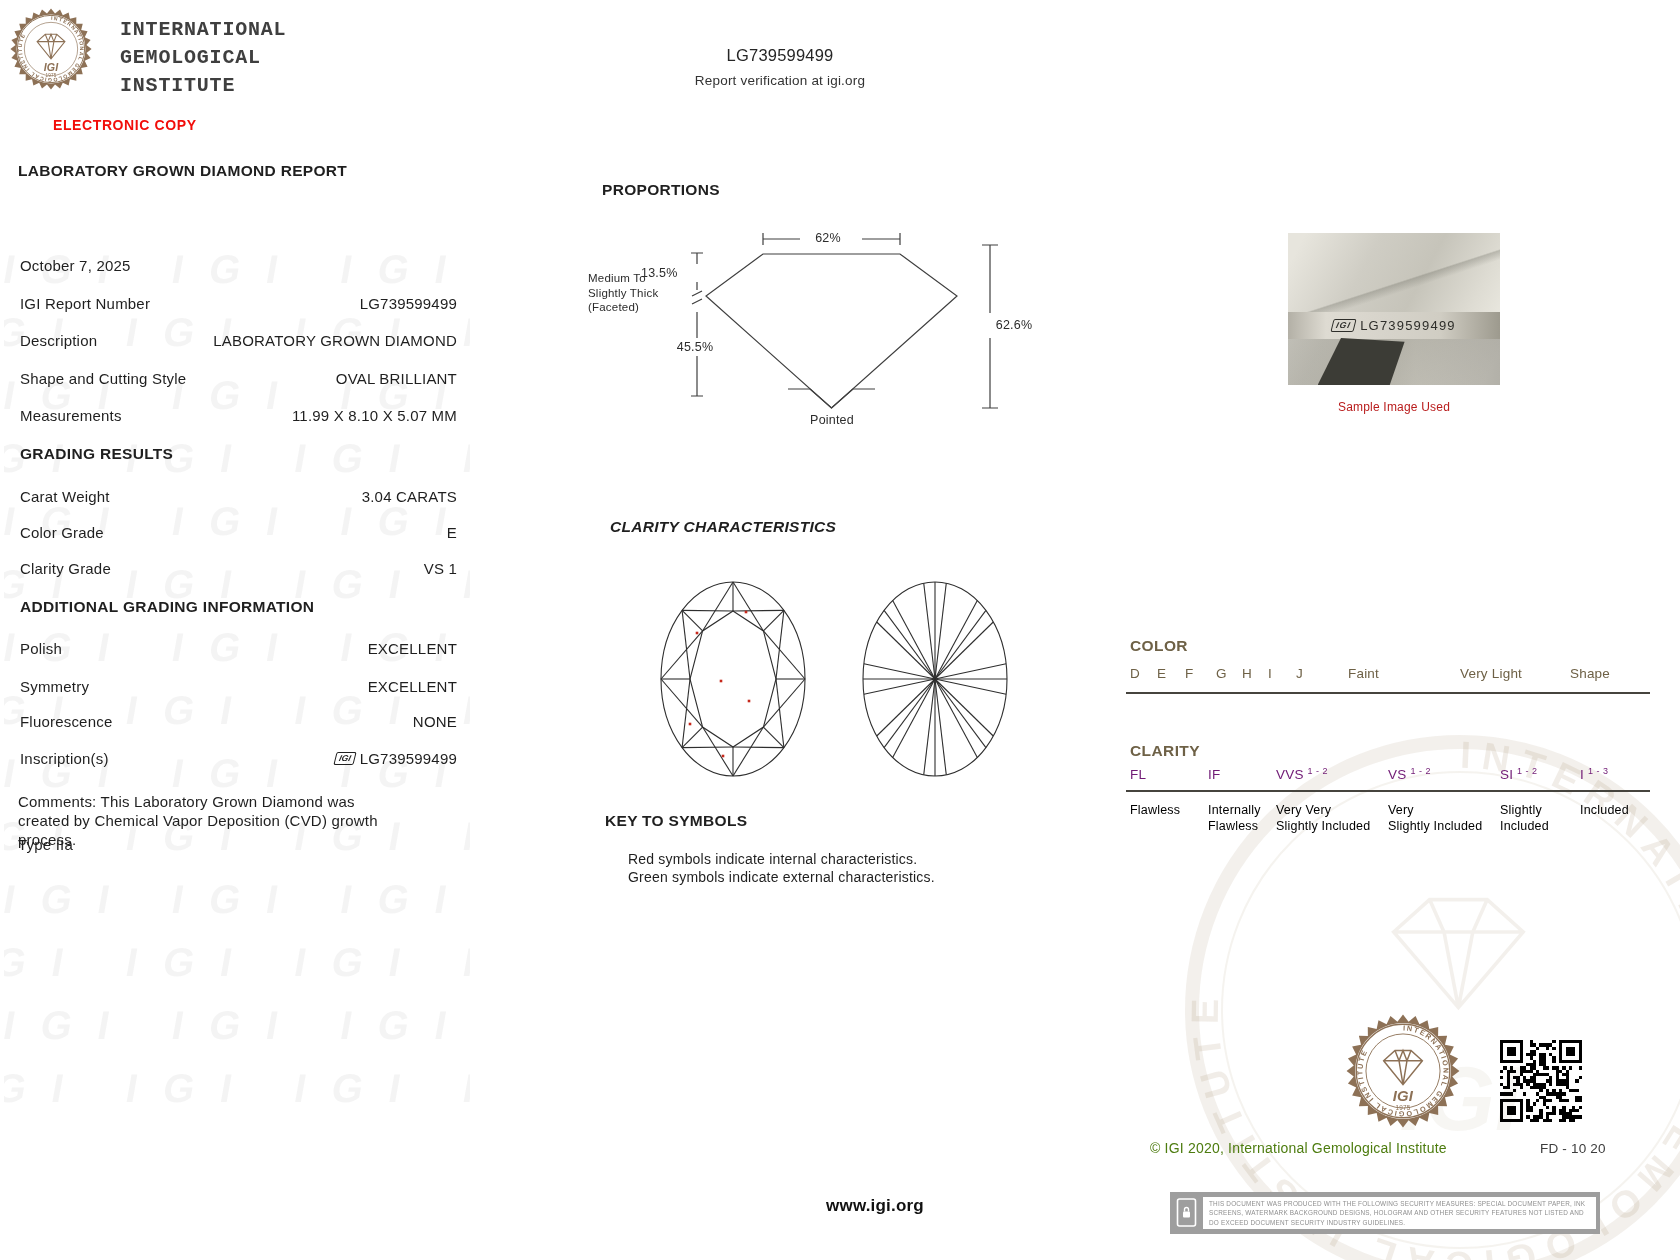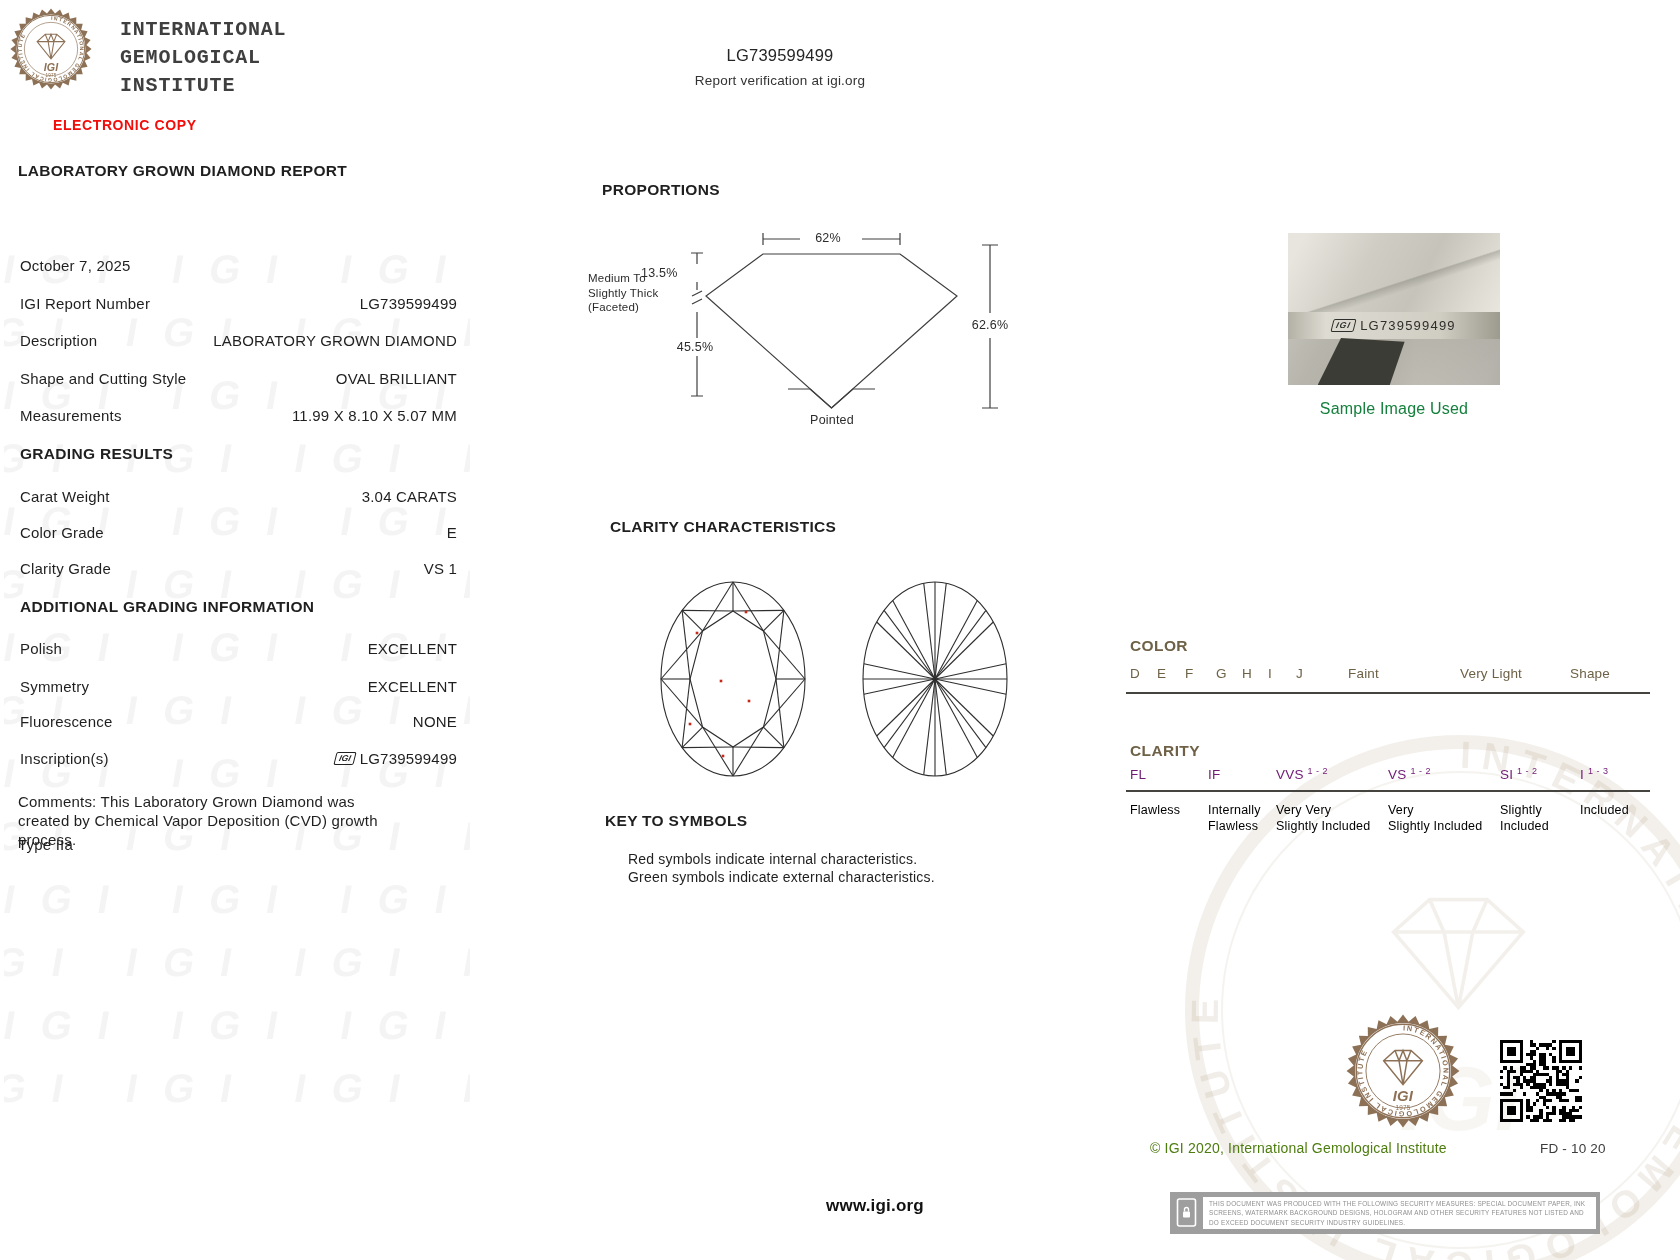--- a/index.html
+++ b/index.html
@@ -38,46 +38,46 @@
   .wm-row.off{margin-left:-46px;}
 
   
   .prop-title{left:602px;top:181px;font-size:15.5px;font-weight:bold;letter-spacing:.3px;}
   .prop-svg{left:690px;top:220px;}
   .prop-label{font-size:12.5px;color:#2c2c2c;}
   .girdle-label{left:588px;top:258px;width:96px;font-size:11.5px;line-height:14.5px;}
   .lab-crown{left:641px;top:266px;width:60px;text-align:left;}
   .lab-pav{left:665px;top:340px;width:60px;text-align:center;}
   .lab-table{left:800px;top:231px;width:56px;text-align:center;}
-  .lab-depth{left:960px;top:318px;width:60px;text-align:center;}
+  .lab-depth{left:984px;top:318px;width:60px;text-align:center;}
   .lab-culet{left:800px;top:413px;width:64px;text-align:center;}
 
   
-  .clar-title{left:610px;top:518px;font-size:15.5px;font-weight:bold;letter-spacing:.3px;}
+  .clar-title{left:610px;top:518px;font-size:15.5px;font-weight:bold;letter-spacing:.3px;font-style:italic;}
   .clar-svg{left:640px;top:565px;}
   .key-title{left:605px;top:812px;font-size:15.5px;font-weight:bold;letter-spacing:.3px;}
   .key-line1{left:628px;top:851px;font-size:14px;}
   .key-line2{left:628px;top:869px;font-size:14px;}
 
   
   .sample-photo{left:1288px;top:233px;width:212px;height:152px;overflow:hidden;
     background:
       linear-gradient(118deg,#e7e5dd 6%,#cfcdc4 32%,#c6c4ba 54%,#dedcd3 76%,#efede5 94%);
     z-index:2;}
   .photo-shade{position:absolute;left:0;top:0;width:100%;height:58%;
     background:linear-gradient(162deg,transparent 54%,rgba(90,90,80,.28) 55%,transparent 61%);}
   .photo-band{position:absolute;left:0;top:52%;width:100%;height:18%;
     background:linear-gradient(90deg,#b3b0a6,#dedbd2 18%,#d6d3ca 48%,#d0cdc3 72%,#9d9a8e);
     display:flex;align-items:center;justify-content:center;gap:5px;
     color:#2e2e2a;font-size:13px;letter-spacing:1.2px;}
   .photo-wedge{position:absolute;left:14%;bottom:0;width:50%;height:31%;background:#3c3c36;
     clip-path:polygon(0 100%,22% 0,82% 8%,68% 100%);}
   .photo-floor{position:absolute;left:0;bottom:0;width:100%;height:30%;
     background:linear-gradient(90deg,rgba(70,70,62,.18),rgba(120,118,108,.28) 60%,rgba(80,78,70,.38));}
-  .sample-caption{left:1288px;top:400px;width:212px;text-align:center;font-size:16px;color:#15803d;}
+  .sample-caption{left:1288px;top:400px;width:212px;text-align:center;font-size:12px;color:#b91c1c;}
 
   
   .scale-title{font-size:15.5px;font-weight:bold;color:#6e6146;letter-spacing:.4px;}
   .grade{position:absolute;top:0;font-size:13.5px;color:#6e6146;}
   .rule{height:2px;background:#46443e;}
   .clar-col{position:absolute;top:0;}
   .clar-code{font-size:13.5px;color:#701a75;}
   .clar-code sup{font-size:9px;letter-spacing:.5px;}
   .clar-desc{position:absolute;top:37px;font-size:12.5px;line-height:16px;color:#000000;white-space:pre-line;}
 

